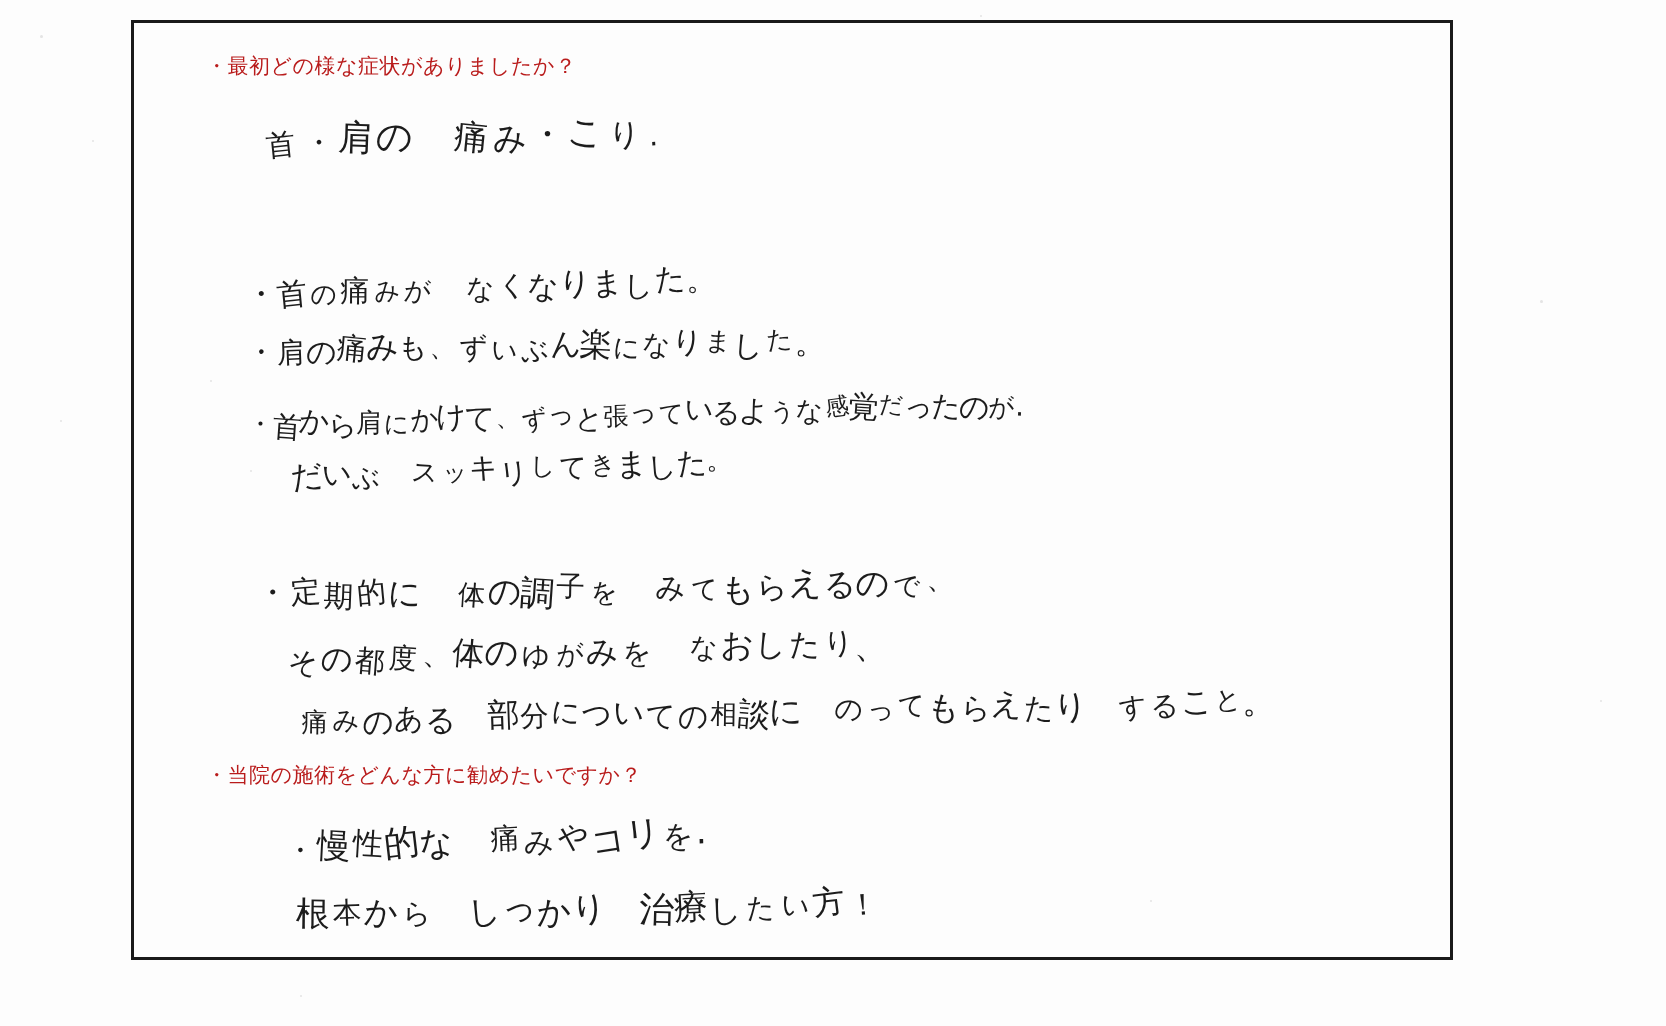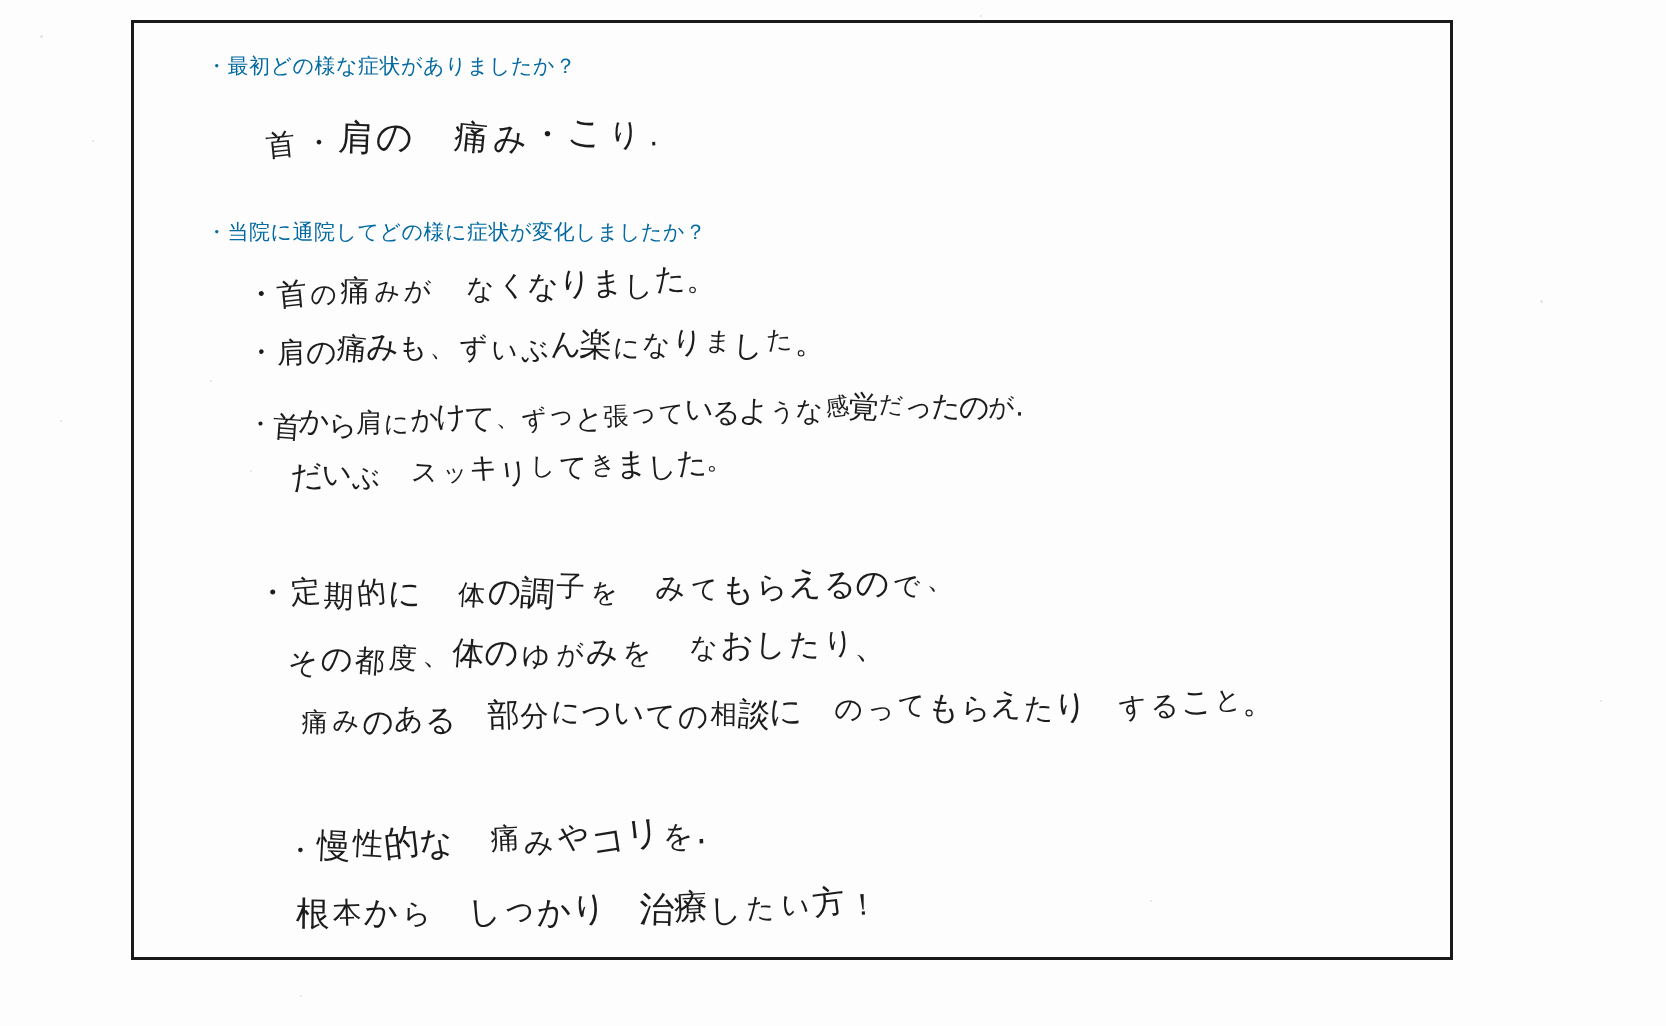--- a/index.html
+++ b/index.html
@@ -33,21 +33,21 @@
     width: 1322px;
     height: 940px;
     border: 3px solid #1a1a1a;
     box-sizing: border-box;
     background: transparent;
   }
   .q {
     position: absolute;
     font-family: "DejaVu Sans", sans-serif;
     font-size: 21px;
-    color: #0369a1;
+    color: #b91c1c;
     letter-spacing: .5px;
     white-space: nowrap;
   }
   
   .hw {
     position: absolute;
     font-family: "DejaVu Sans", sans-serif;
     color: #1c1c1c;
     white-space: nowrap;
     font-weight: 500;
@@ -73,26 +73,26 @@
   <div class="speck" style="left:980px;top:15px;width:2px;height:2px;"></div>
   <div class="speck" style="left:210px;top:380px;width:2px;height:2px;"></div>
   <div class="speck" style="left:250px;top:470px;width:2px;height:2px;"></div>
   <div class="speck" style="left:1150px;top:900px;width:2px;height:2px;"></div>
 
   <div id="frame"></div>
 
   <div class="q" style="left:206px; top:52px;">・最初どの様な症状がありましたか？</div>
   <div class="hw s2" style="left:265px; top:118px; font-size:31px; letter-spacing:7px;"><span class="ch" style="transform: translateY(2.41px) rotate(-4.87deg) scale(0.95);">首</span><span class="ch" style="transform: translateY(1.32px) rotate(1.94deg) scale(0.95);">・</span><span class="ch" style="transform: translateY(-2.64px) rotate(2.93deg) scale(1.15);">肩</span><span class="ch" style="transform: translateY(-2.86px) rotate(0.18deg) scale(1.18);">の</span><span class="ch" style="transform: translateY(2.13px) rotate(-0.29deg) scale(1.16);">　</span><span class="ch" style="transform: translateY(-0.73px) rotate(6.66deg) scale(1.11);">痛</span><span class="ch" style="transform: translateY(0.68px) rotate(-0.16deg) scale(1.07);">み</span><span class="ch" style="transform: translateY(-2.44px) rotate(4.29deg) scale(1.11);">・</span><span class="ch" style="transform: translateY(-3.32px) rotate(6.49deg) scale(1.14);">こ</span><span class="ch" style="transform: translateY(-1.02px) rotate(-0.82deg) scale(1.01);">り</span><span class="ch" style="transform: translateY(0.53px) rotate(-2.51deg) scale(0.94);">.</span></div>
 
-  <div class="q" style="left:206px; top:218px;">・当院に通院してどの様に症状が変化しましたか？</div>
   <div class="hw s1" style="left:247px; top:268px; font-size:28px; letter-spacing:3px;"><span class="ch" style="transform: translateY(1.33px) rotate(2.09deg) scale(1.13);">・</span><span class="ch" style="transform: translateY(2.19px) rotate(-4.08deg) scale(1.09);">首</span><span class="ch" style="transform: translateY(3.38px) rotate(-0.13deg) scale(0.93);">の</span><span class="ch" style="transform: translateY(0.73px) rotate(1.91deg) scale(1.07);">痛</span><span class="ch" style="transform: translateY(1.44px) rotate(-5.64deg) scale(0.91);">み</span><span class="ch" style="transform: translateY(2.71px) rotate(4.8deg) scale(0.94);">が</span><span class="ch" style="transform: translateY(-1.46px) rotate(-6.83deg) scale(1.05);">　</span><span class="ch" style="transform: translateY(2.48px) rotate(4.24deg) scale(0.98);">な</span><span class="ch" style="transform: translateY(-0.42px) rotate(1.11deg) scale(0.99);">く</span><span class="ch" style="transform: translateY(2.04px) rotate(6.75deg) scale(1.08);">な</span><span class="ch" style="transform: translateY(-0.57px) rotate(3.4deg) scale(1.13);">り</span><span class="ch" style="transform: translateY(-0.26px) rotate(-3.12deg) scale(1.11);">ま</span><span class="ch" style="transform: translateY(3.42px) rotate(1.13deg) scale(1.03);">し</span><span class="ch" style="transform: translateY(-2.63px) rotate(-1.66deg) scale(1.08);">た</span><span class="ch" style="transform: translateY(-0.16px) rotate(3.55deg) scale(1.08);">。</span></div>
   <div class="hw s2" style="left:247px; top:328px; font-size:28px; letter-spacing:2px;"><span class="ch" style="transform: translateY(0.24px) rotate(-4.96deg) scale(1.03);">・</span><span class="ch" style="transform: translateY(1.48px) rotate(-1.22deg) scale(1.02);">肩</span><span class="ch" style="transform: translateY(1.6px) rotate(-1.11deg) scale(1.08);">の</span><span class="ch" style="transform: translateY(-1.39px) rotate(6.52deg) scale(1.08);">痛</span><span class="ch" style="transform: translateY(-2.78px) rotate(-1.02deg) scale(1.14);">み</span><span class="ch" style="transform: translateY(-1.61px) rotate(-6.34deg) scale(1.01);">も</span><span class="ch" style="transform: translateY(-0.51px) rotate(4.44deg) scale(0.93);">、</span><span class="ch" style="transform: translateY(-0.2px) rotate(1.97deg) scale(0.99);">ず</span><span class="ch" style="transform: translateY(3.32px) rotate(5.85deg) scale(0.93);">い</span><span class="ch" style="transform: translateY(3.17px) rotate(-4.3deg) scale(0.97);">ぶ</span><span class="ch" style="transform: translateY(-2.23px) rotate(-3.01deg) scale(1.1);">ん</span><span class="ch" style="transform: translateY(-1.03px) rotate(3.68deg) scale(1.17);">楽</span><span class="ch" style="transform: translateY(3.2px) rotate(5.35deg) scale(0.94);">に</span><span class="ch" style="transform: translateY(0.96px) rotate(6.93deg) scale(0.97);">な</span><span class="ch" style="transform: translateY(-1.56px) rotate(3.96deg) scale(1.07);">り</span><span class="ch" style="transform: translateY(-1.93px) rotate(5.39deg) scale(0.92);">ま</span><span class="ch" style="transform: translateY(3.45px) rotate(4.28deg) scale(1.06);">し</span><span class="ch" style="transform: translateY(-2.76px) rotate(-3.24deg) scale(0.9);">た</span><span class="ch" style="transform: translateY(1.95px) rotate(1.21deg) scale(1.08);">。</span></div>
   <div class="hw s1" style="left:247px; top:397px; font-size:26px; letter-spacing:1px;"><span class="ch" style="transform: translateY(-0.84px) rotate(2deg) scale(0.99);">・</span><span class="ch" style="transform: translateY(3.32px) rotate(5.62deg) scale(1.12);">首</span><span class="ch" style="transform: translateY(-1.94px) rotate(6.24deg) scale(1.14);">か</span><span class="ch" style="transform: translateY(2.92px) rotate(-4.73deg) scale(1.09);">ら</span><span class="ch" style="transform: translateY(1.15px) rotate(1.24deg) scale(1.02);">肩</span><span class="ch" style="transform: translateY(3.03px) rotate(4.22deg) scale(0.95);">に</span><span class="ch" style="transform: translateY(-1.02px) rotate(-2.43deg) scale(1.06);">か</span><span class="ch" style="transform: translateY(-2.96px) rotate(1.27deg) scale(1.14);">け</span><span class="ch" style="transform: translateY(-0.58px) rotate(6.77deg) scale(1.16);">て</span><span class="ch" style="transform: translateY(-0.58px) rotate(-3.32deg) scale(0.92);">、</span><span class="ch" style="transform: translateY(2.26px) rotate(-6.28deg) scale(0.95);">ず</span><span class="ch" style="transform: translateY(-2.47px) rotate(0.49deg) scale(1.02);">っ</span><span class="ch" style="transform: translateY(3.39px) rotate(6.3deg) scale(1.06);">と</span><span class="ch" style="transform: translateY(1.45px) rotate(-0.25deg) scale(0.98);">張</span><span class="ch" style="transform: translateY(-2.55px) rotate(-0.96deg) scale(1.06);">っ</span><span class="ch" style="transform: translateY(0.11px) rotate(0.69deg) scale(0.95);">て</span><span class="ch" style="transform: translateY(-2.96px) rotate(3.95deg) scale(1.09);">い</span><span class="ch" style="transform: translateY(0.84px) rotate(2.99deg) scale(1.09);">る</span><span class="ch" style="transform: translateY(-0.08px) rotate(5.9deg) scale(1.15);">よ</span><span class="ch" style="transform: translateY(1.39px) rotate(-1.91deg) scale(0.93);">う</span><span class="ch" style="transform: translateY(1.68px) rotate(1.89deg) scale(1.04);">な</span><span class="ch" style="transform: translateY(-2.27px) rotate(-5.93deg) scale(0.91);">感</span><span class="ch" style="transform: translateY(-0.77px) rotate(5.31deg) scale(1.17);">覚</span><span class="ch" style="transform: translateY(-2.73px) rotate(4.04deg) scale(0.92);">だ</span><span class="ch" style="transform: translateY(0.2px) rotate(-6.8deg) scale(1.08);">っ</span><span class="ch" style="transform: translateY(0.58px) rotate(4.14deg) scale(1.11);">た</span><span class="ch" style="transform: translateY(2.53px) rotate(2.84deg) scale(1.15);">の</span><span class="ch" style="transform: translateY(3.1px) rotate(0.65deg) scale(0.99);">が</span><span class="ch" style="transform: translateY(2.72px) rotate(5.77deg) scale(1.07);">.</span></div>
   <div class="hw s3" style="left:293px; top:452px; font-size:27px; letter-spacing:2px;"><span class="ch" style="transform: translateY(-1.93px) rotate(-5.04deg) scale(1.17);">だ</span><span class="ch" style="transform: translateY(-2.82px) rotate(-3.57deg) scale(1.06);">い</span><span class="ch" style="transform: translateY(1.76px) rotate(1.81deg) scale(1.02);">ぶ</span><span class="ch" style="transform: translateY(-2.56px) rotate(3.19deg) scale(1.14);">　</span><span class="ch" style="transform: translateY(-1.13px) rotate(6.98deg) scale(0.96);">ス</span><span class="ch" style="transform: translateY(0.48px) rotate(2.72deg) scale(0.9);">ッ</span><span class="ch" style="transform: translateY(-3.38px) rotate(5.55deg) scale(1.04);">キ</span><span class="ch" style="transform: translateY(3.07px) rotate(-4.05deg) scale(1.06);">リ</span><span class="ch" style="transform: translateY(-2.91px) rotate(2.06deg) scale(0.92);">し</span><span class="ch" style="transform: translateY(-0.46px) rotate(4.31deg) scale(1.01);">て</span><span class="ch" style="transform: translateY(-2.25px) rotate(-6.45deg) scale(0.93);">き</span><span class="ch" style="transform: translateY(-1.5px) rotate(-0.87deg) scale(1.16);">ま</span><span class="ch" style="transform: translateY(2.02px) rotate(-4.01deg) scale(1.06);">し</span><span class="ch" style="transform: translateY(-0.38px) rotate(-2.01deg) scale(1.1);">た</span><span class="ch" style="transform: translateY(-1.78px) rotate(5.13deg) scale(1);">。</span></div>
 
   <div class="hw s2" style="left:258px; top:570px; font-size:29px; letter-spacing:4px;"><span class="ch" style="transform: translateY(-3.02px) rotate(1.92deg) scale(1.1);">・</span><span class="ch" style="transform: translateY(-3.39px) rotate(-3.48deg) scale(1.04);">定</span><span class="ch" style="transform: translateY(2.17px) rotate(3.14deg) scale(1.03);">期</span><span class="ch" style="transform: translateY(-1.75px) rotate(-4.42deg) scale(1.01);">的</span><span class="ch" style="transform: translateY(0.43px) rotate(3.26deg) scale(1.13);">に</span><span class="ch" style="transform: translateY(2.88px) rotate(3.86deg) scale(0.95);">　</span><span class="ch" style="transform: translateY(3.23px) rotate(4.95deg) scale(0.94);">体</span><span class="ch" style="transform: translateY(0.56px) rotate(-3.37deg) scale(1.15);">の</span><span class="ch" style="transform: translateY(3.34px) rotate(5.11deg) scale(1.18);">調</span><span class="ch" style="transform: translateY(-3.47px) rotate(2.42deg) scale(0.99);">子</span><span class="ch" style="transform: translateY(2.86px) rotate(-6.26deg) scale(0.93);">を</span><span class="ch" style="transform: translateY(-3.31px) rotate(1.07deg) scale(1.14);">　</span><span class="ch" style="transform: translateY(0.2px) rotate(6.76deg) scale(1.01);">み</span><span class="ch" style="transform: translateY(2px) rotate(-4.16deg) scale(0.9);">て</span><span class="ch" style="transform: translateY(2.6px) rotate(-4.21deg) scale(1.13);">も</span><span class="ch" style="transform: translateY(0.9px) rotate(-5.6deg) scale(1.06);">ら</span><span class="ch" style="transform: translateY(-2.36px) rotate(2.01deg) scale(1.14);">え</span><span class="ch" style="transform: translateY(-0.31px) rotate(-2.54deg) scale(1.1);">る</span><span class="ch" style="transform: translateY(-0.57px) rotate(2.23deg) scale(1.15);">の</span><span class="ch" style="transform: translateY(2.46px) rotate(-4.75deg) scale(0.91);">で</span><span class="ch" style="transform: translateY(-3.47px) rotate(1.69deg) scale(0.96);">、</span></div>
   <div class="hw s1" style="left:288px; top:633px; font-size:29px; letter-spacing:4px;"><span class="ch" style="transform: translateY(2.9px) rotate(-5.13deg) scale(1.03);">そ</span><span class="ch" style="transform: translateY(-0.11px) rotate(0.4deg) scale(1.09);">の</span><span class="ch" style="transform: translateY(3.03px) rotate(6.03deg) scale(1.02);">都</span><span class="ch" style="transform: translateY(1px) rotate(4.79deg) scale(0.97);">度</span><span class="ch" style="transform: translateY(-2.79px) rotate(-3.24deg) scale(0.99);">、</span><span class="ch" style="transform: translateY(-1.94px) rotate(6.36deg) scale(1.1);">体</span><span class="ch" style="transform: translateY(-2.08px) rotate(0.24deg) scale(1.16);">の</span><span class="ch" style="transform: translateY(2.26px) rotate(1.14deg) scale(0.96);">ゆ</span><span class="ch" style="transform: translateY(1.64px) rotate(0.4deg) scale(0.93);">が</span><span class="ch" style="transform: translateY(0.42px) rotate(5.45deg) scale(1.09);">み</span><span class="ch" style="transform: translateY(2.19px) rotate(-2.66deg) scale(1);">を</span><span class="ch" style="transform: translateY(-0.7px) rotate(4.96deg) scale(1.15);">　</span><span class="ch" style="transform: translateY(-1.15px) rotate(6.22deg) scale(0.94);">な</span><span class="ch" style="transform: translateY(-2.64px) rotate(3.36deg) scale(1.13);">お</span><span class="ch" style="transform: translateY(-2.28px) rotate(5.01deg) scale(1.07);">し</span><span class="ch" style="transform: translateY(-1.72px) rotate(2.48deg) scale(1.05);">た</span><span class="ch" style="transform: translateY(-2.51px) rotate(-4.94deg) scale(1.02);">り</span><span class="ch" style="transform: translateY(1.99px) rotate(2.14deg) scale(1.17);">、</span></div>
   <div class="hw s2" style="left:300px; top:692px; font-size:29px; letter-spacing:2px;"><span class="ch" style="transform: translateY(1.81px) rotate(1.83deg) scale(0.92);">痛</span><span class="ch" style="transform: translateY(0.75px) rotate(3.64deg) scale(0.91);">み</span><span class="ch" style="transform: translateY(3.22px) rotate(-3.78deg) scale(1.07);">の</span><span class="ch" style="transform: translateY(0.2px) rotate(1.6deg) scale(1);">あ</span><span class="ch" style="transform: translateY(2.46px) rotate(4.66deg) scale(1.06);">る</span><span class="ch" style="transform: translateY(0.51px) rotate(0.8deg) scale(0.94);">　</span><span class="ch" style="transform: translateY(-1.81px) rotate(-0.98deg) scale(1.11);">部</span><span class="ch" style="transform: translateY(0.02px) rotate(-0.56deg) scale(0.98);">分</span><span class="ch" style="transform: translateY(-3.35px) rotate(6.63deg) scale(0.98);">に</span><span class="ch" style="transform: translateY(-0.38px) rotate(-3.25deg) scale(1.02);">つ</span><span class="ch" style="transform: translateY(-1.28px) rotate(4.07deg) scale(1.06);">い</span><span class="ch" style="transform: translateY(2.36px) rotate(1.05deg) scale(1.02);">て</span><span class="ch" style="transform: translateY(3.37px) rotate(-5.58deg) scale(1.04);">の</span><span class="ch" style="transform: translateY(1.44px) rotate(1.79deg) scale(0.92);">相</span><span class="ch" style="transform: translateY(2.74px) rotate(5.63deg) scale(1.11);">談</span><span class="ch" style="transform: translateY(-0.01px) rotate(0.62deg) scale(1.13);">に</span><span class="ch" style="transform: translateY(-2.05px) rotate(6.68deg) scale(1.03);">　</span><span class="ch" style="transform: translateY(-0.83px) rotate(6.67deg) scale(0.96);">の</span><span class="ch" style="transform: translateY(-0.25px) rotate(3.47deg) scale(0.93);">っ</span><span class="ch" style="transform: translateY(-3.29px) rotate(-3.59deg) scale(0.92);">て</span><span class="ch" style="transform: translateY(-0.3px) rotate(5.54deg) scale(1.11);">も</span><span class="ch" style="transform: translateY(0.89px) rotate(2.13deg) scale(1.01);">ら</span><span class="ch" style="transform: translateY(-2.83px) rotate(4.47deg) scale(1.06);">え</span><span class="ch" style="transform: translateY(2.03px) rotate(2.18deg) scale(1.01);">た</span><span class="ch" style="transform: translateY(0.88px) rotate(-4.97deg) scale(1.16);">り</span><span class="ch" style="transform: translateY(2.24px) rotate(2.91deg) scale(0.91);">　</span><span class="ch" style="transform: translateY(2.23px) rotate(-6.2deg) scale(0.94);">す</span><span class="ch" style="transform: translateY(1.62px) rotate(2.51deg) scale(0.97);">る</span><span class="ch" style="transform: translateY(-1.6px) rotate(-1.98deg) scale(1.07);">こ</span><span class="ch" style="transform: translateY(-3.3px) rotate(-5.29deg) scale(0.91);">と</span><span class="ch" style="transform: translateY(0.78px) rotate(5.34deg) scale(1.13);">。</span></div>
 
+  <div class="q" style="left:206px; top:761px;">・当院の施術をどんな方に勧めたいですか？</div>
   <div class="hw s3" style="left:285px; top:822px; font-size:30px; letter-spacing:4px;"><span class="ch" style="transform: translateY(0.72px) rotate(-5.21deg) scale(0.95);">・</span><span class="ch" style="transform: translateY(-1.85px) rotate(5.17deg) scale(1.13);">慢</span><span class="ch" style="transform: translateY(-2.79px) rotate(5.79deg) scale(1.01);">性</span><span class="ch" style="transform: translateY(-3.04px) rotate(-4.4deg) scale(1.18);">的</span><span class="ch" style="transform: translateY(-1.55px) rotate(-4.98deg) scale(1.11);">な</span><span class="ch" style="transform: translateY(2.02px) rotate(-5.16deg) scale(1.09);">　</span><span class="ch" style="transform: translateY(-3.12px) rotate(-0.5deg) scale(0.98);">痛</span><span class="ch" style="transform: translateY(2.23px) rotate(6.49deg) scale(0.98);">み</span><span class="ch" style="transform: translateY(-2.27px) rotate(-1.76deg) scale(1.01);">や</span><span class="ch" style="transform: translateY(2.69px) rotate(-6.49deg) scale(1.13);">コ</span><span class="ch" style="transform: translateY(-3.19px) rotate(-3.63deg) scale(1.16);">リ</span><span class="ch" style="transform: translateY(1.46px) rotate(4.29deg) scale(1);">を</span><span class="ch" style="transform: translateY(-2.42px) rotate(0.65deg) scale(1.15);">.</span></div>
   <div class="hw s2" style="left:298px; top:889px; font-size:30px; letter-spacing:4px;"><span class="ch" style="transform: translateY(-0.36px) rotate(1.75deg) scale(1.13);">根</span><span class="ch" style="transform: translateY(-0.99px) rotate(-0.85deg) scale(0.96);">本</span><span class="ch" style="transform: translateY(0.03px) rotate(6.55deg) scale(1.1);">か</span><span class="ch" style="transform: translateY(1.54px) rotate(-0.71deg) scale(0.94);">ら</span><span class="ch" style="transform: translateY(-0.16px) rotate(-4.31deg) scale(1.06);">　</span><span class="ch" style="transform: translateY(0.41px) rotate(-5.87deg) scale(1.08);">し</span><span class="ch" style="transform: translateY(-2.95px) rotate(-5.87deg) scale(1.14);">っ</span><span class="ch" style="transform: translateY(2.56px) rotate(0.46deg) scale(1.12);">か</span><span class="ch" style="transform: translateY(-0.55px) rotate(-6.07deg) scale(1.15);">り</span><span class="ch" style="transform: translateY(2.26px) rotate(4.71deg) scale(0.98);">　</span><span class="ch" style="transform: translateY(2.01px) rotate(2.86deg) scale(1.17);">治</span><span class="ch" style="transform: translateY(0.02px) rotate(-1.77deg) scale(1.14);">療</span><span class="ch" style="transform: translateY(3.49px) rotate(-2.67deg) scale(1.07);">し</span><span class="ch" style="transform: translateY(2.06px) rotate(0.93deg) scale(0.93);">た</span><span class="ch" style="transform: translateY(0.72px) rotate(6.77deg) scale(0.94);">い</span><span class="ch" style="transform: translateY(-2.63px) rotate(-5.99deg) scale(1.08);">方</span><span class="ch" style="transform: translateY(0.73px) rotate(-3.38deg) scale(1);">！</span></div>
 
 </div>
 
 </body></html>

